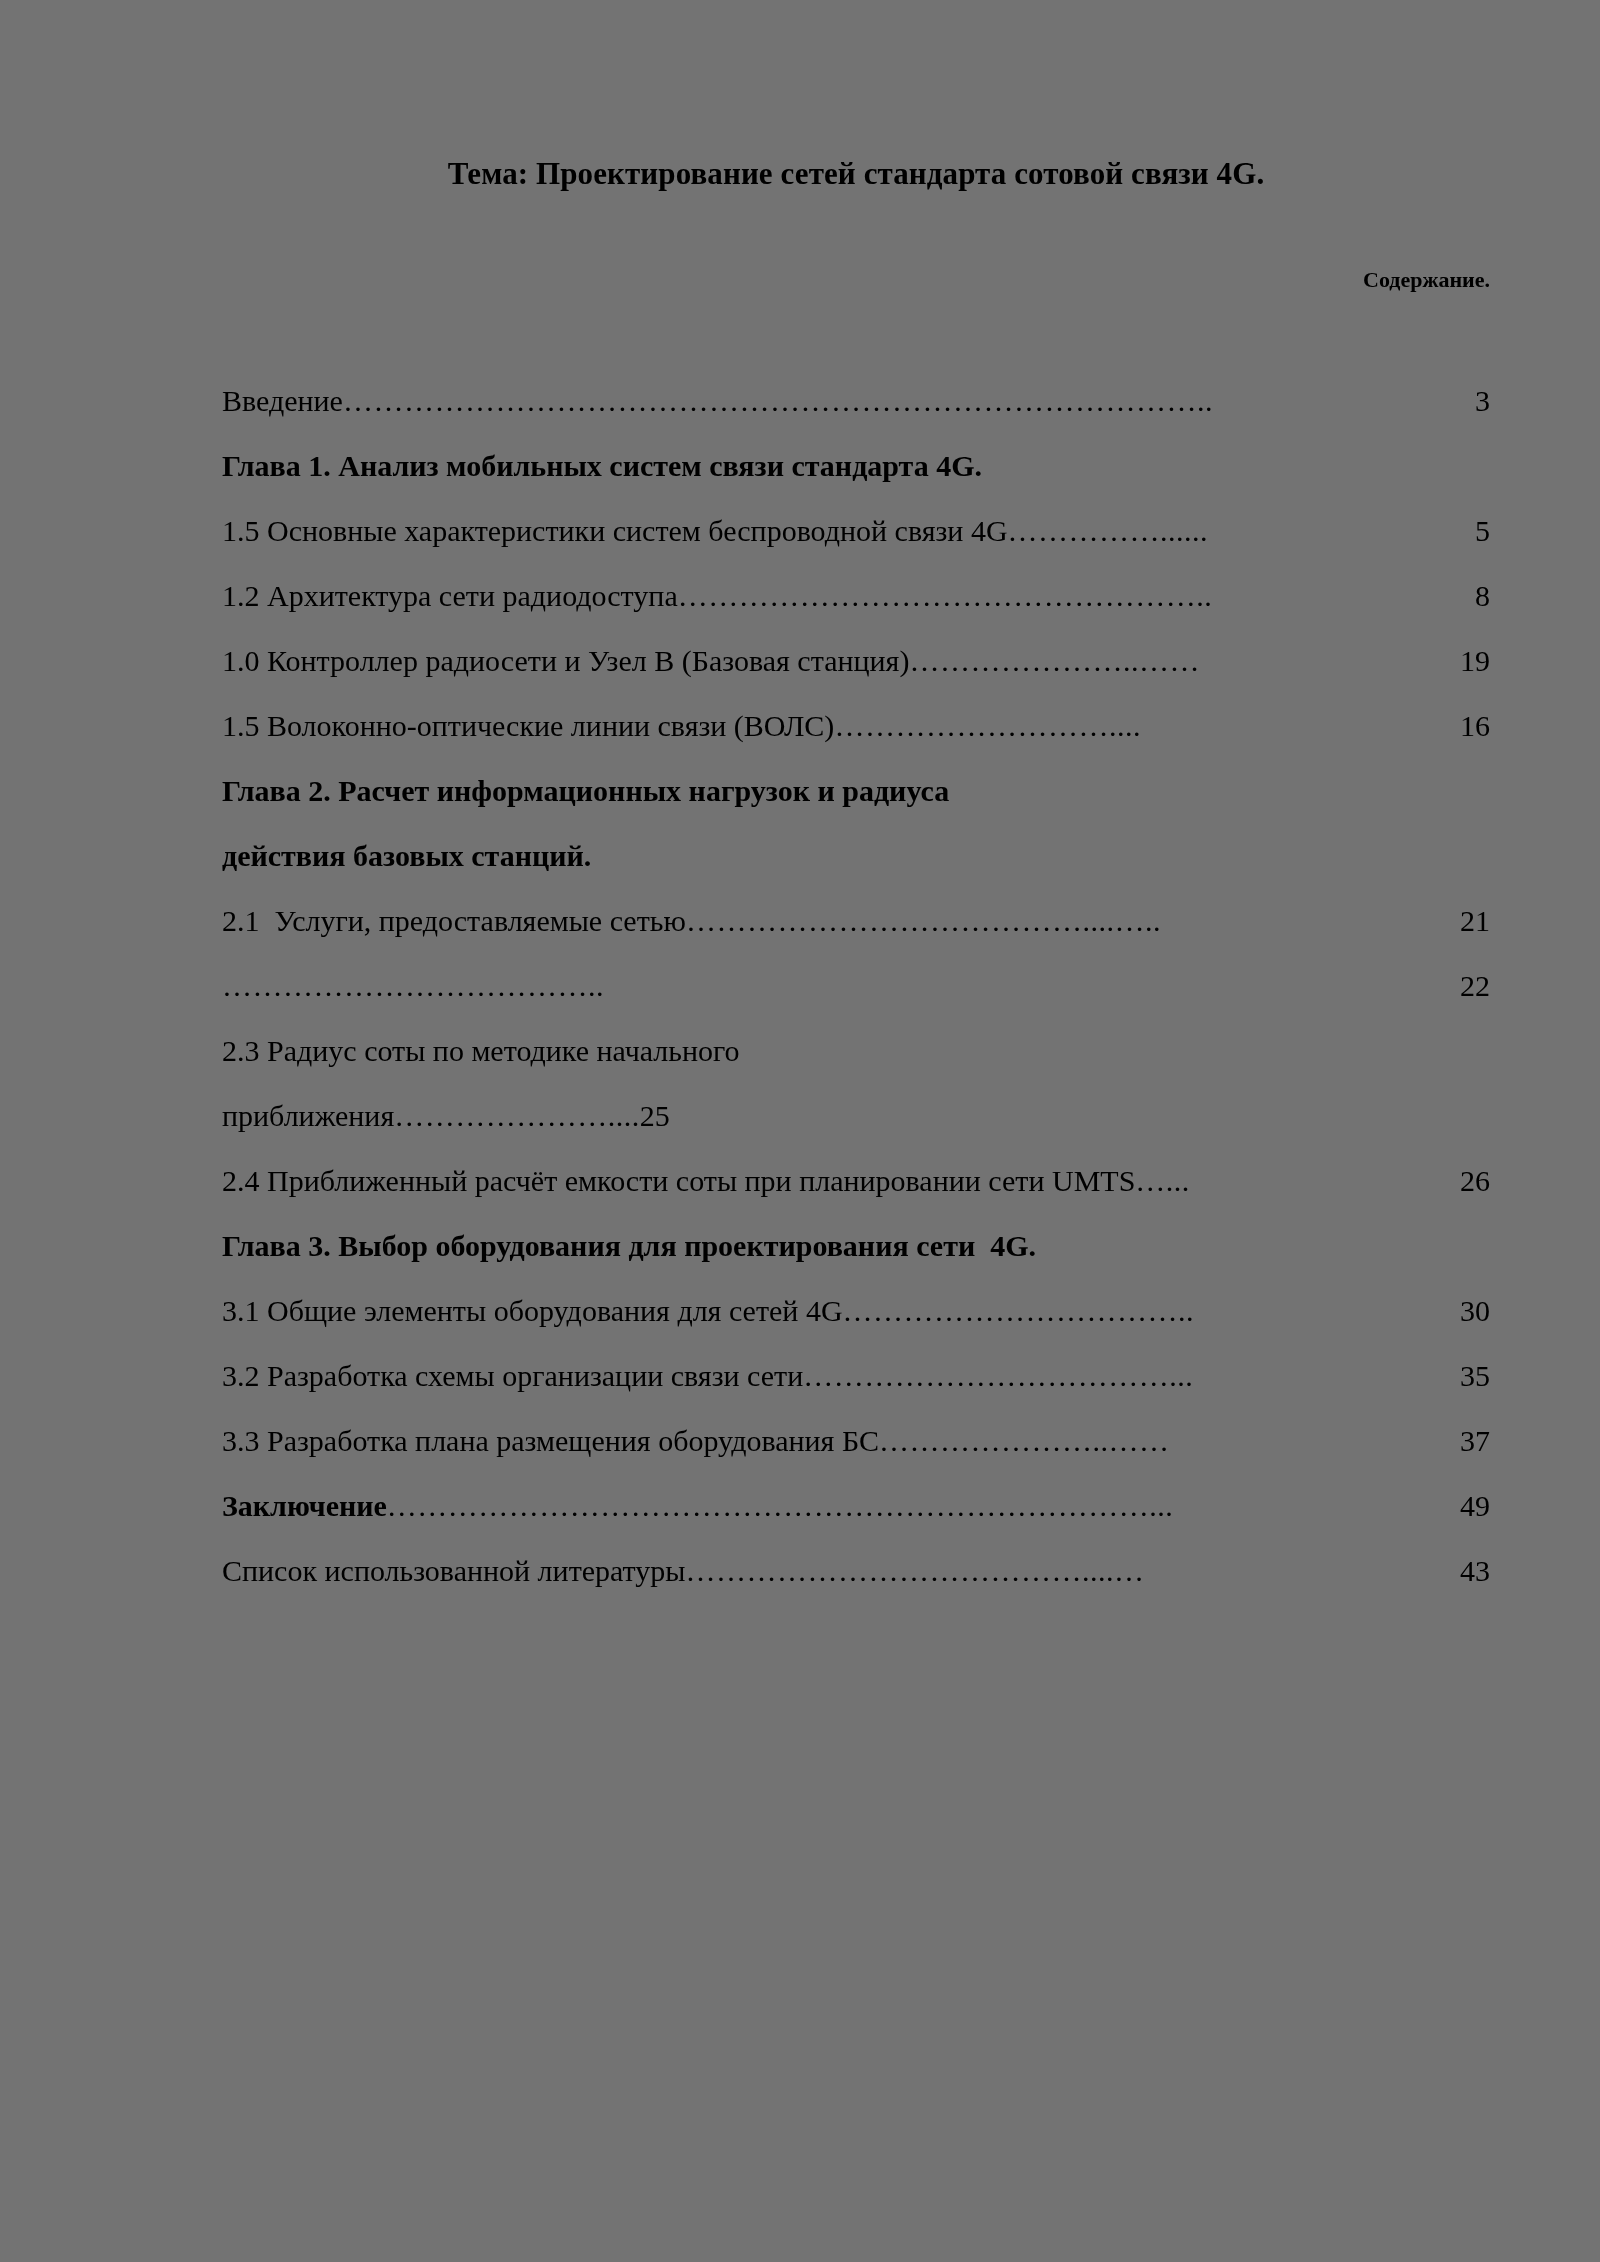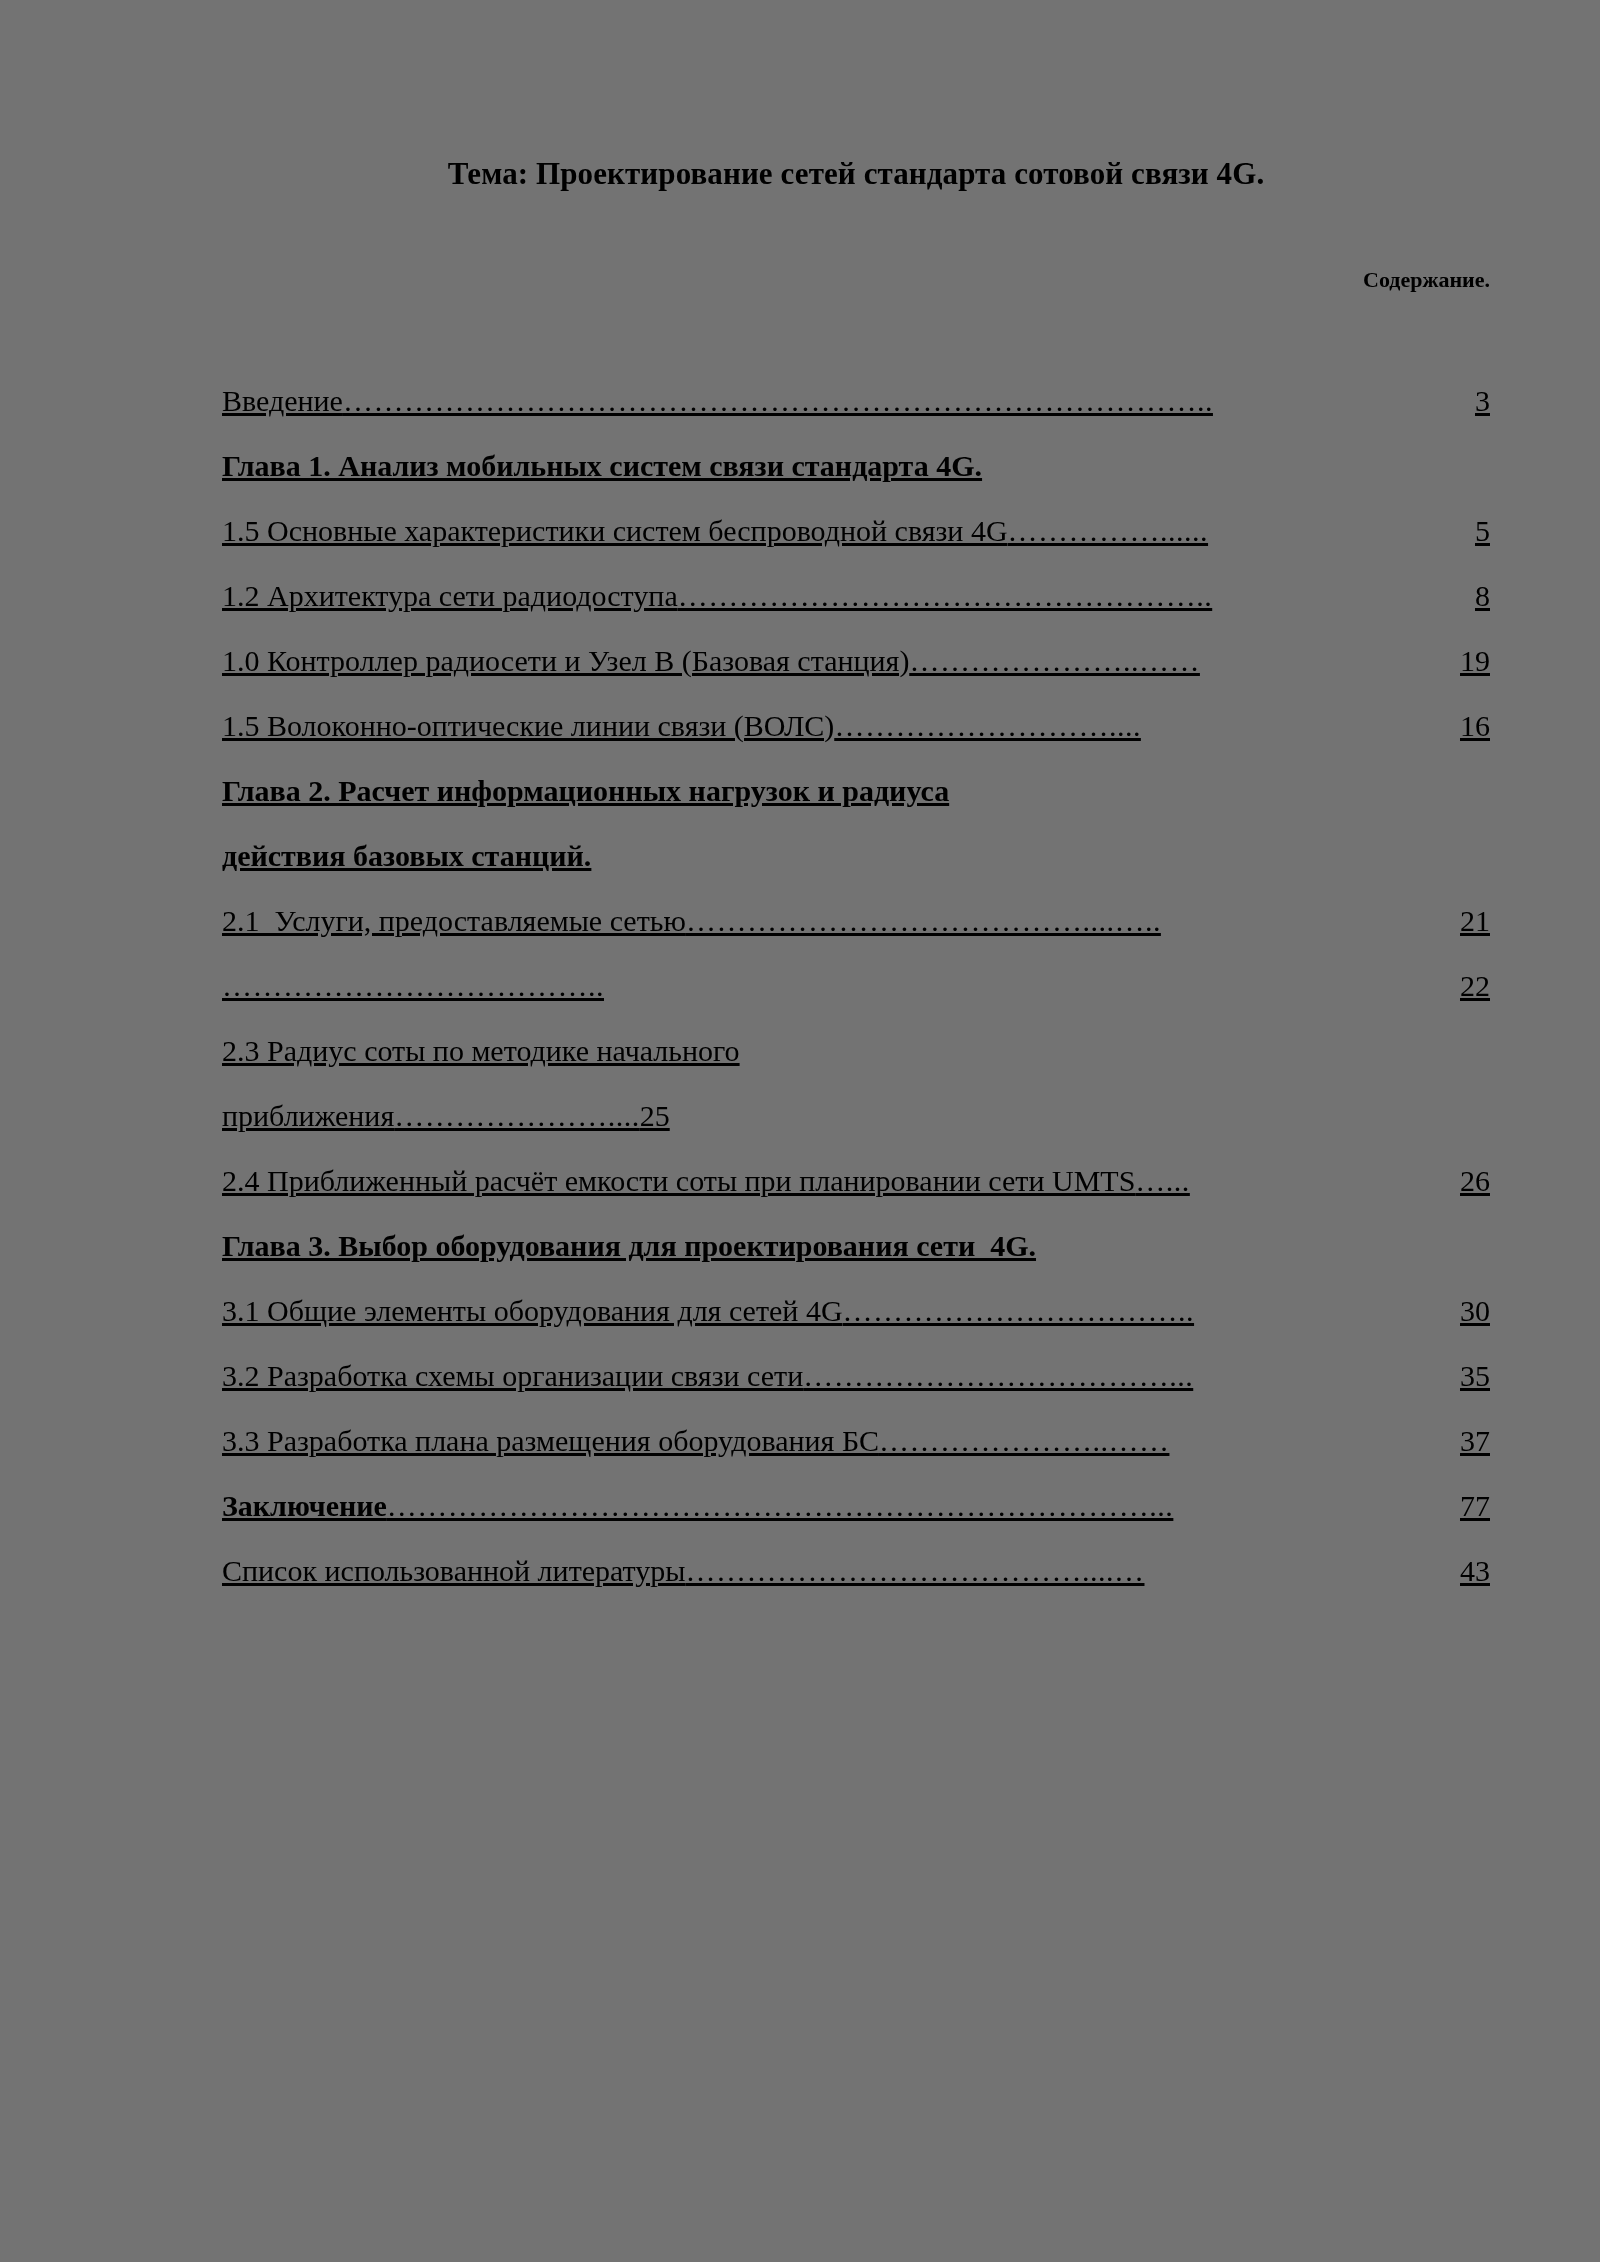--- a/index.html
+++ b/index.html
@@ -36,21 +36,20 @@
   }
   .toc-heading {
     text-align: right;
     font-weight: bold;
     font-size: 22px;
     line-height: 1.2;
     margin-top: 75px;
   }
   .toc {
     margin-top: 92px;
-    text-decoration: underline;
   }
   .toc-row {
     display: flex;
     align-items: baseline;
     font-size: 30px;
     line-height: 1.0;
     height: 65px;
     white-space: pre;
   }
   .toc-row.bold .toc-label,
@@ -96,18 +95,18 @@
         <div class="toc-row bold nolead"><span class="toc-label">действия базовых станций.</span></div>
         <div class="toc-row"><span class="toc-label">2.1  Услуги, предоставляемые сетью</span><span class="toc-leader">…………………………………....…..</span><span class="toc-page">21</span></div>
         <div class="toc-row"><span class="toc-leader">………………………………..</span><span class="toc-page">22</span></div>
         <div class="toc-row nolead"><span class="toc-label">2.3 Радиус соты по методике начального</span></div>
         <div class="toc-row"><span class="toc-label">приближения</span><span class="toc-leader fixed">…………………....</span><span class="toc-page">25</span></div>
         <div class="toc-row"><span class="toc-label">2.4 Приближенный расчёт емкости соты при планировании сети UMTS</span><span class="toc-leader">…...</span><span class="toc-page">26</span></div>
         <div class="toc-row bold nolead"><span class="toc-label">Глава 3. Выбор оборудования для проектирования сети  4G.</span></div>
         <div class="toc-row"><span class="toc-label">3.1 Общие элементы оборудования для сетей 4G</span><span class="toc-leader">……………………………..</span><span class="toc-page">30</span></div>
         <div class="toc-row"><span class="toc-label">3.2 Разработка схемы организации связи сети</span><span class="toc-leader">………………………………...</span><span class="toc-page">35</span></div>
         <div class="toc-row"><span class="toc-label">3.3 Разработка плана размещения оборудования БС</span><span class="toc-leader">…………………..……</span><span class="toc-page">37</span></div>
-        <div class="toc-row bold"><span class="toc-label">Заключение</span><span class="toc-leader" style="font-weight: normal;">…………………………………………………………………...</span><span class="toc-page" style="font-weight: normal;">77</span></div>
+        <div class="toc-row bold"><span class="toc-label">Заключение</span><span class="toc-leader" style="font-weight: normal;">…………………………………………………………………...</span><span class="toc-page" style="font-weight: normal;">49</span></div>
         <div class="toc-row"><span class="toc-label">Список использованной литературы</span><span class="toc-leader">…………………………………....…</span><span class="toc-page">43</span></div>
       </div>
 
   </div>
 </div>
 
 </body></html>

